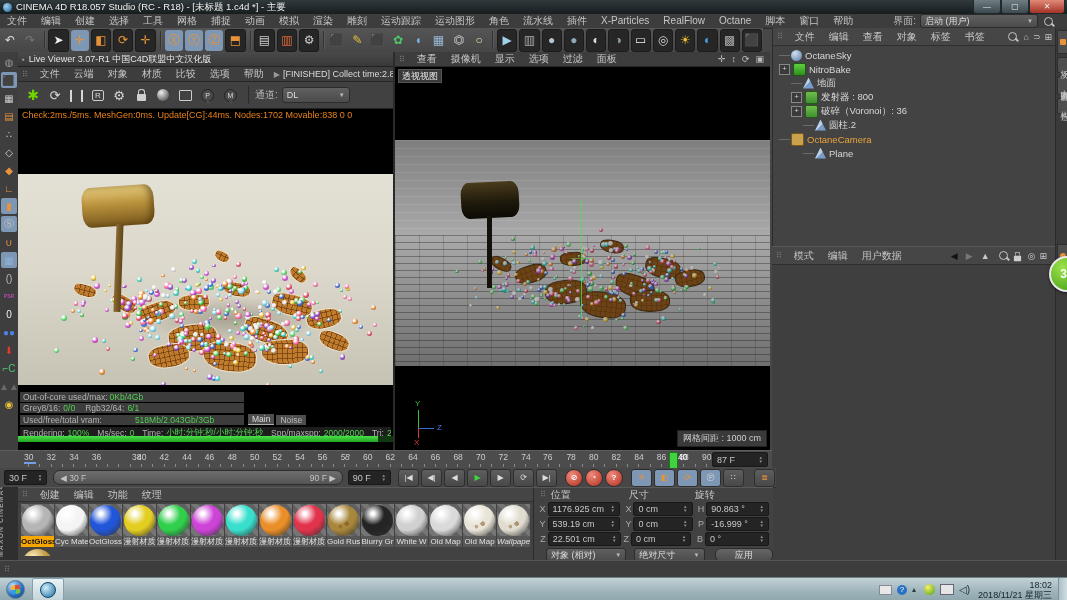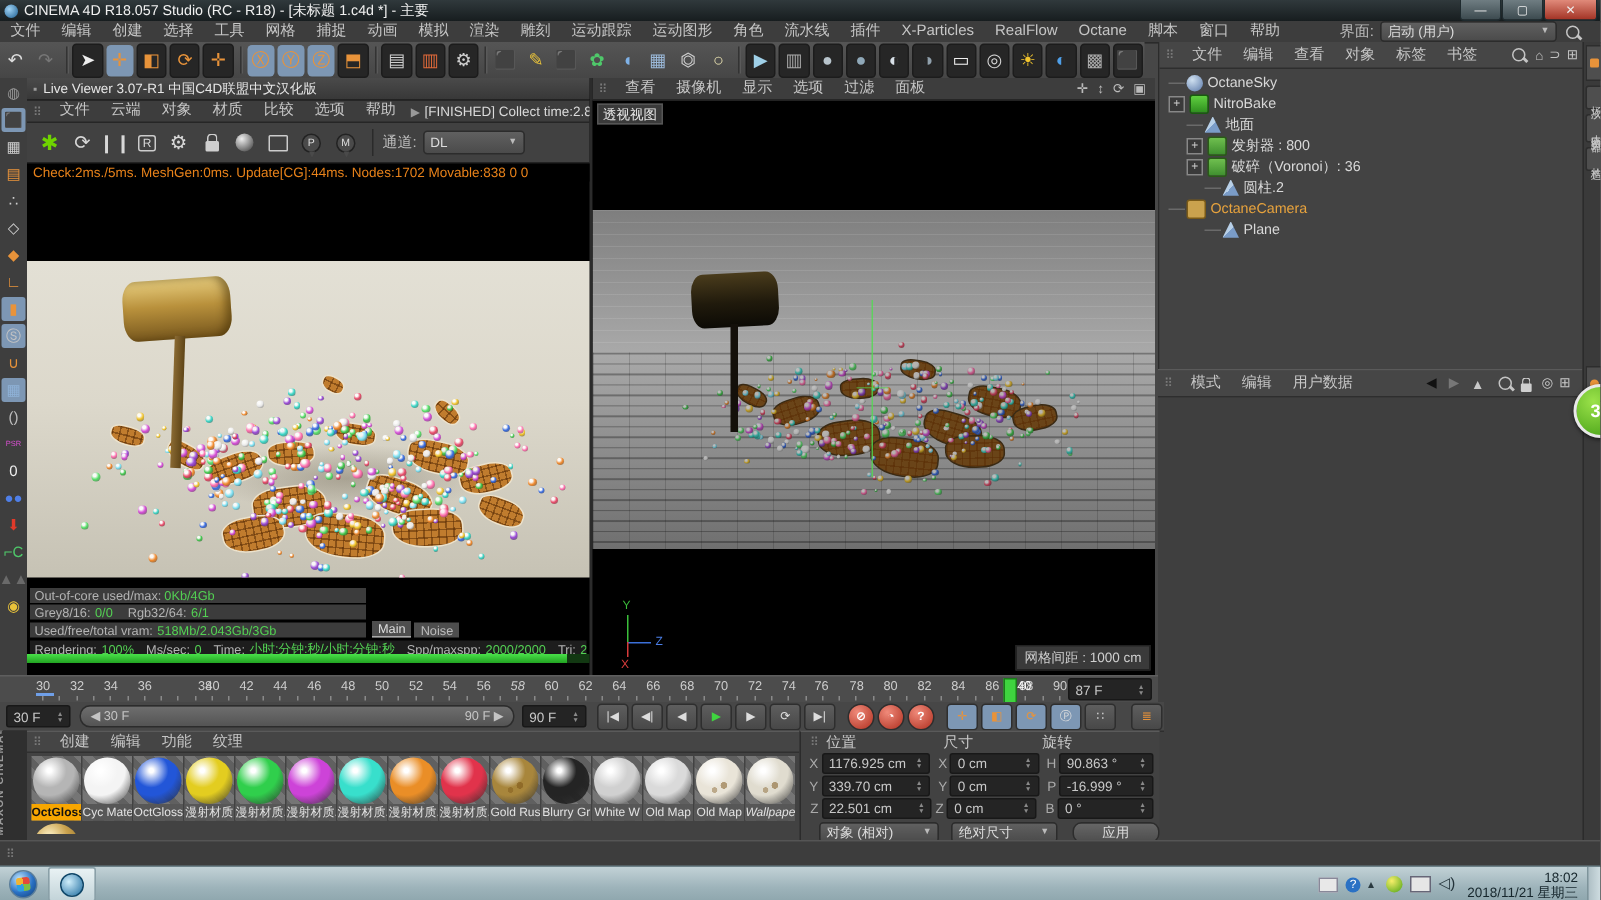--- a/index.html
+++ b/index.html
@@ -589,21 +589,21 @@
         <span class="glabel">Out-of-core used/max:</span>
         <span class="gval" style="margin-left:2px;">0Kb/4Gb</span>
       </div>
       <div class="flexc" style="background:#3c3c3c;width:218px;height:10px;margin-bottom:1px;padding:0 3px;font-size:8.5px;">
         <span class="glabel">Grey8/16:</span>
         <span class="gval" style="margin:0 10px 0 3px;">0/0</span>
         <span class="glabel">Rgb32/64:</span>
         <span class="gval" style="margin-left:3px;">6/1</span>
       </div>
       <div class="flexc" style="height:11px;font-size:8.5px;">
-        <div class="flexc" style="background:#3c3c3c;width:218px;height:10px;padding:0 3px;">
+        <div class="flexc" style="background:#3c3c3c;width:218px;height:10px;padding:0 3px;gap:30px;">
           <span class="glabel">Used/free/total vram:</span>
           <span class="gval" style="margin-left:3px;">518Mb/2.043Gb/3Gb</span>
         </div>
         <span style="background:#4e4e4e;color:#ddd;padding:0 4px;margin-left:4px;border-bottom:1px solid #aaa;">Main</span>
         <span style="background:#4e4e4e;color:#bbb;padding:0 4px;margin-left:2px;">Noise</span>
       </div>
       <div class="flexc" id="lv-renderline" style="background:#1d1d1d;height:12px;margin-top:2px;padding:0 3px;font-size:8.5px;white-space:nowrap;overflow:hidden;">
           <span class="glabel" style="margin-right: 3px;">Rendering:</span>
           <span class="gval" style="margin-right: 8px;">100%</span>
           <span class="glabel" style="margin-right: 3px;">Ms/sec:</span>
@@ -1324,21 +1324,21 @@
             <span>90.863 °</span>
             <span class="spin">
               <span>▲</span>
               <span>▼</span>
             </span>
           </div>
         </div>
         <div class="flexc" style="height: 15px; padding-left: 4px;">
           <span style="color: rgb(170, 170, 170); width: 8px; text-align: right; margin-right: 2px; font-size: 9px;">Y</span>
           <div class="field" style="width: 66px; height: 12px; margin-right: 4px;">
-            <span>339.70 cm</span>
+            <span>539.19 cm</span>
             <span class="spin">
               <span>▲</span>
               <span>▼</span>
             </span>
           </div>
           <span style="color: rgb(170, 170, 170); width: 8px; text-align: right; margin-right: 2px; font-size: 9px;">Y</span>
           <div class="field" style="width: 52px; height: 12px; margin-right: 4px;">
             <span>0 cm</span>
             <span class="spin">
               <span>▲</span>

